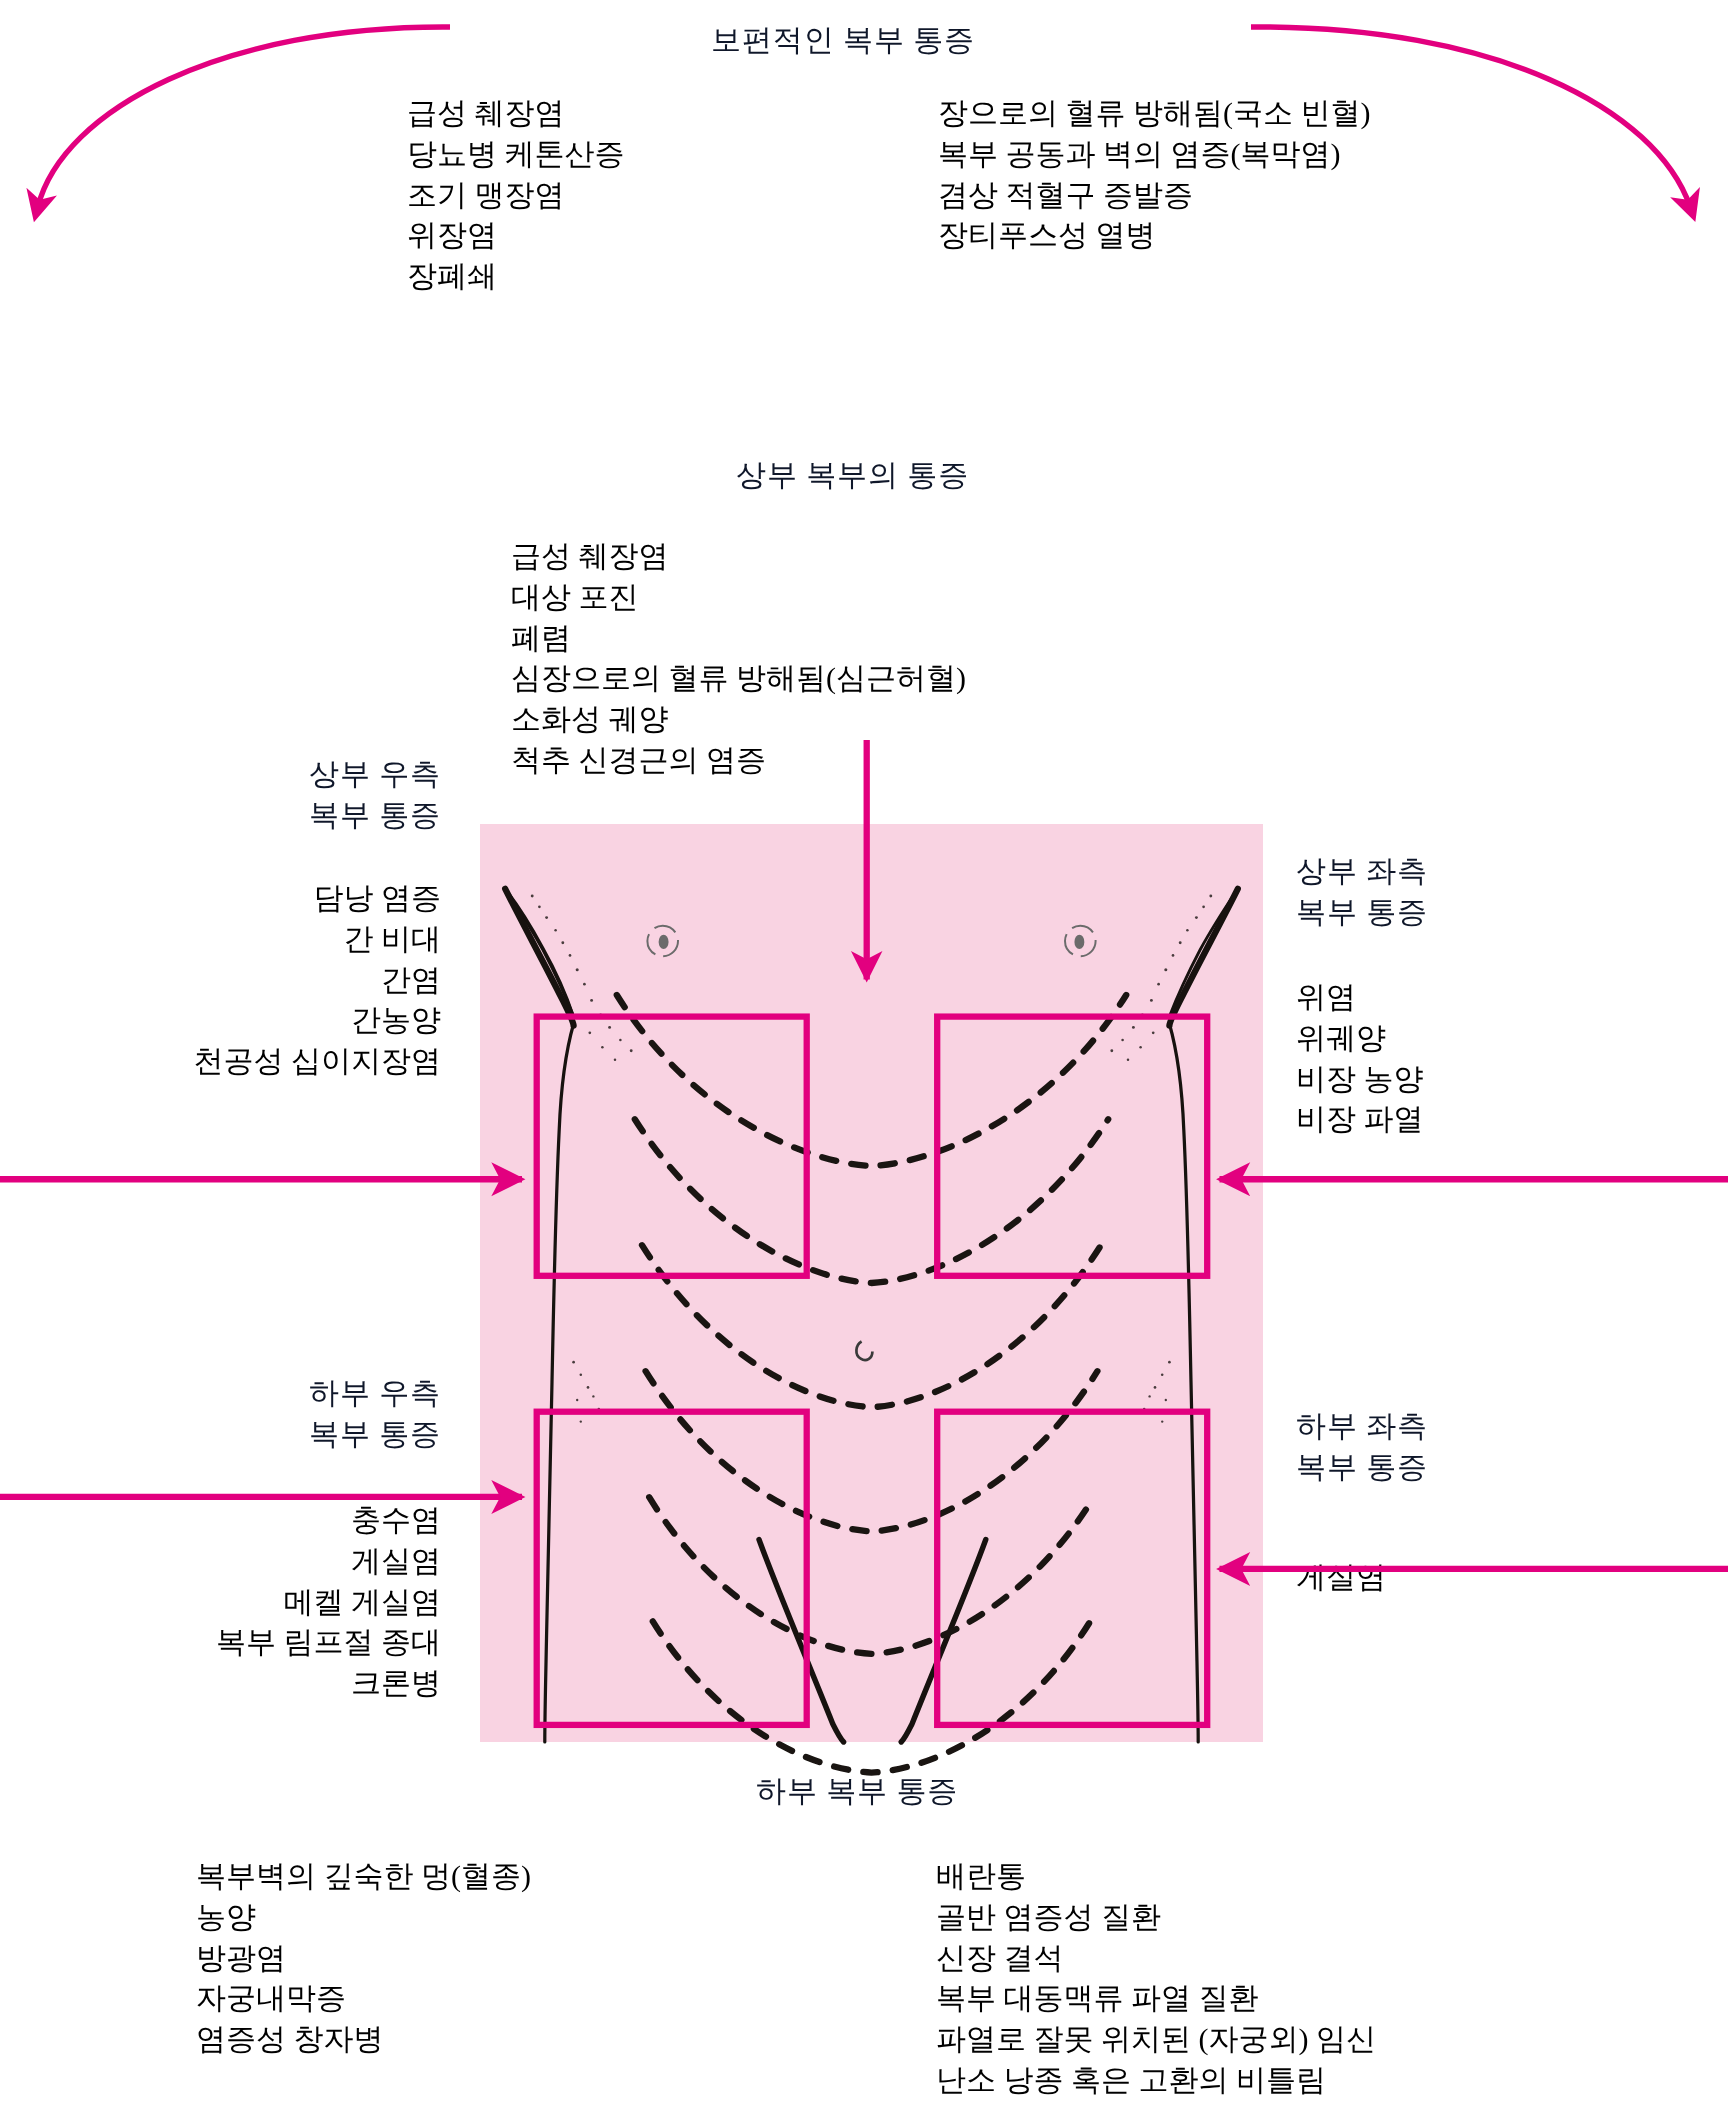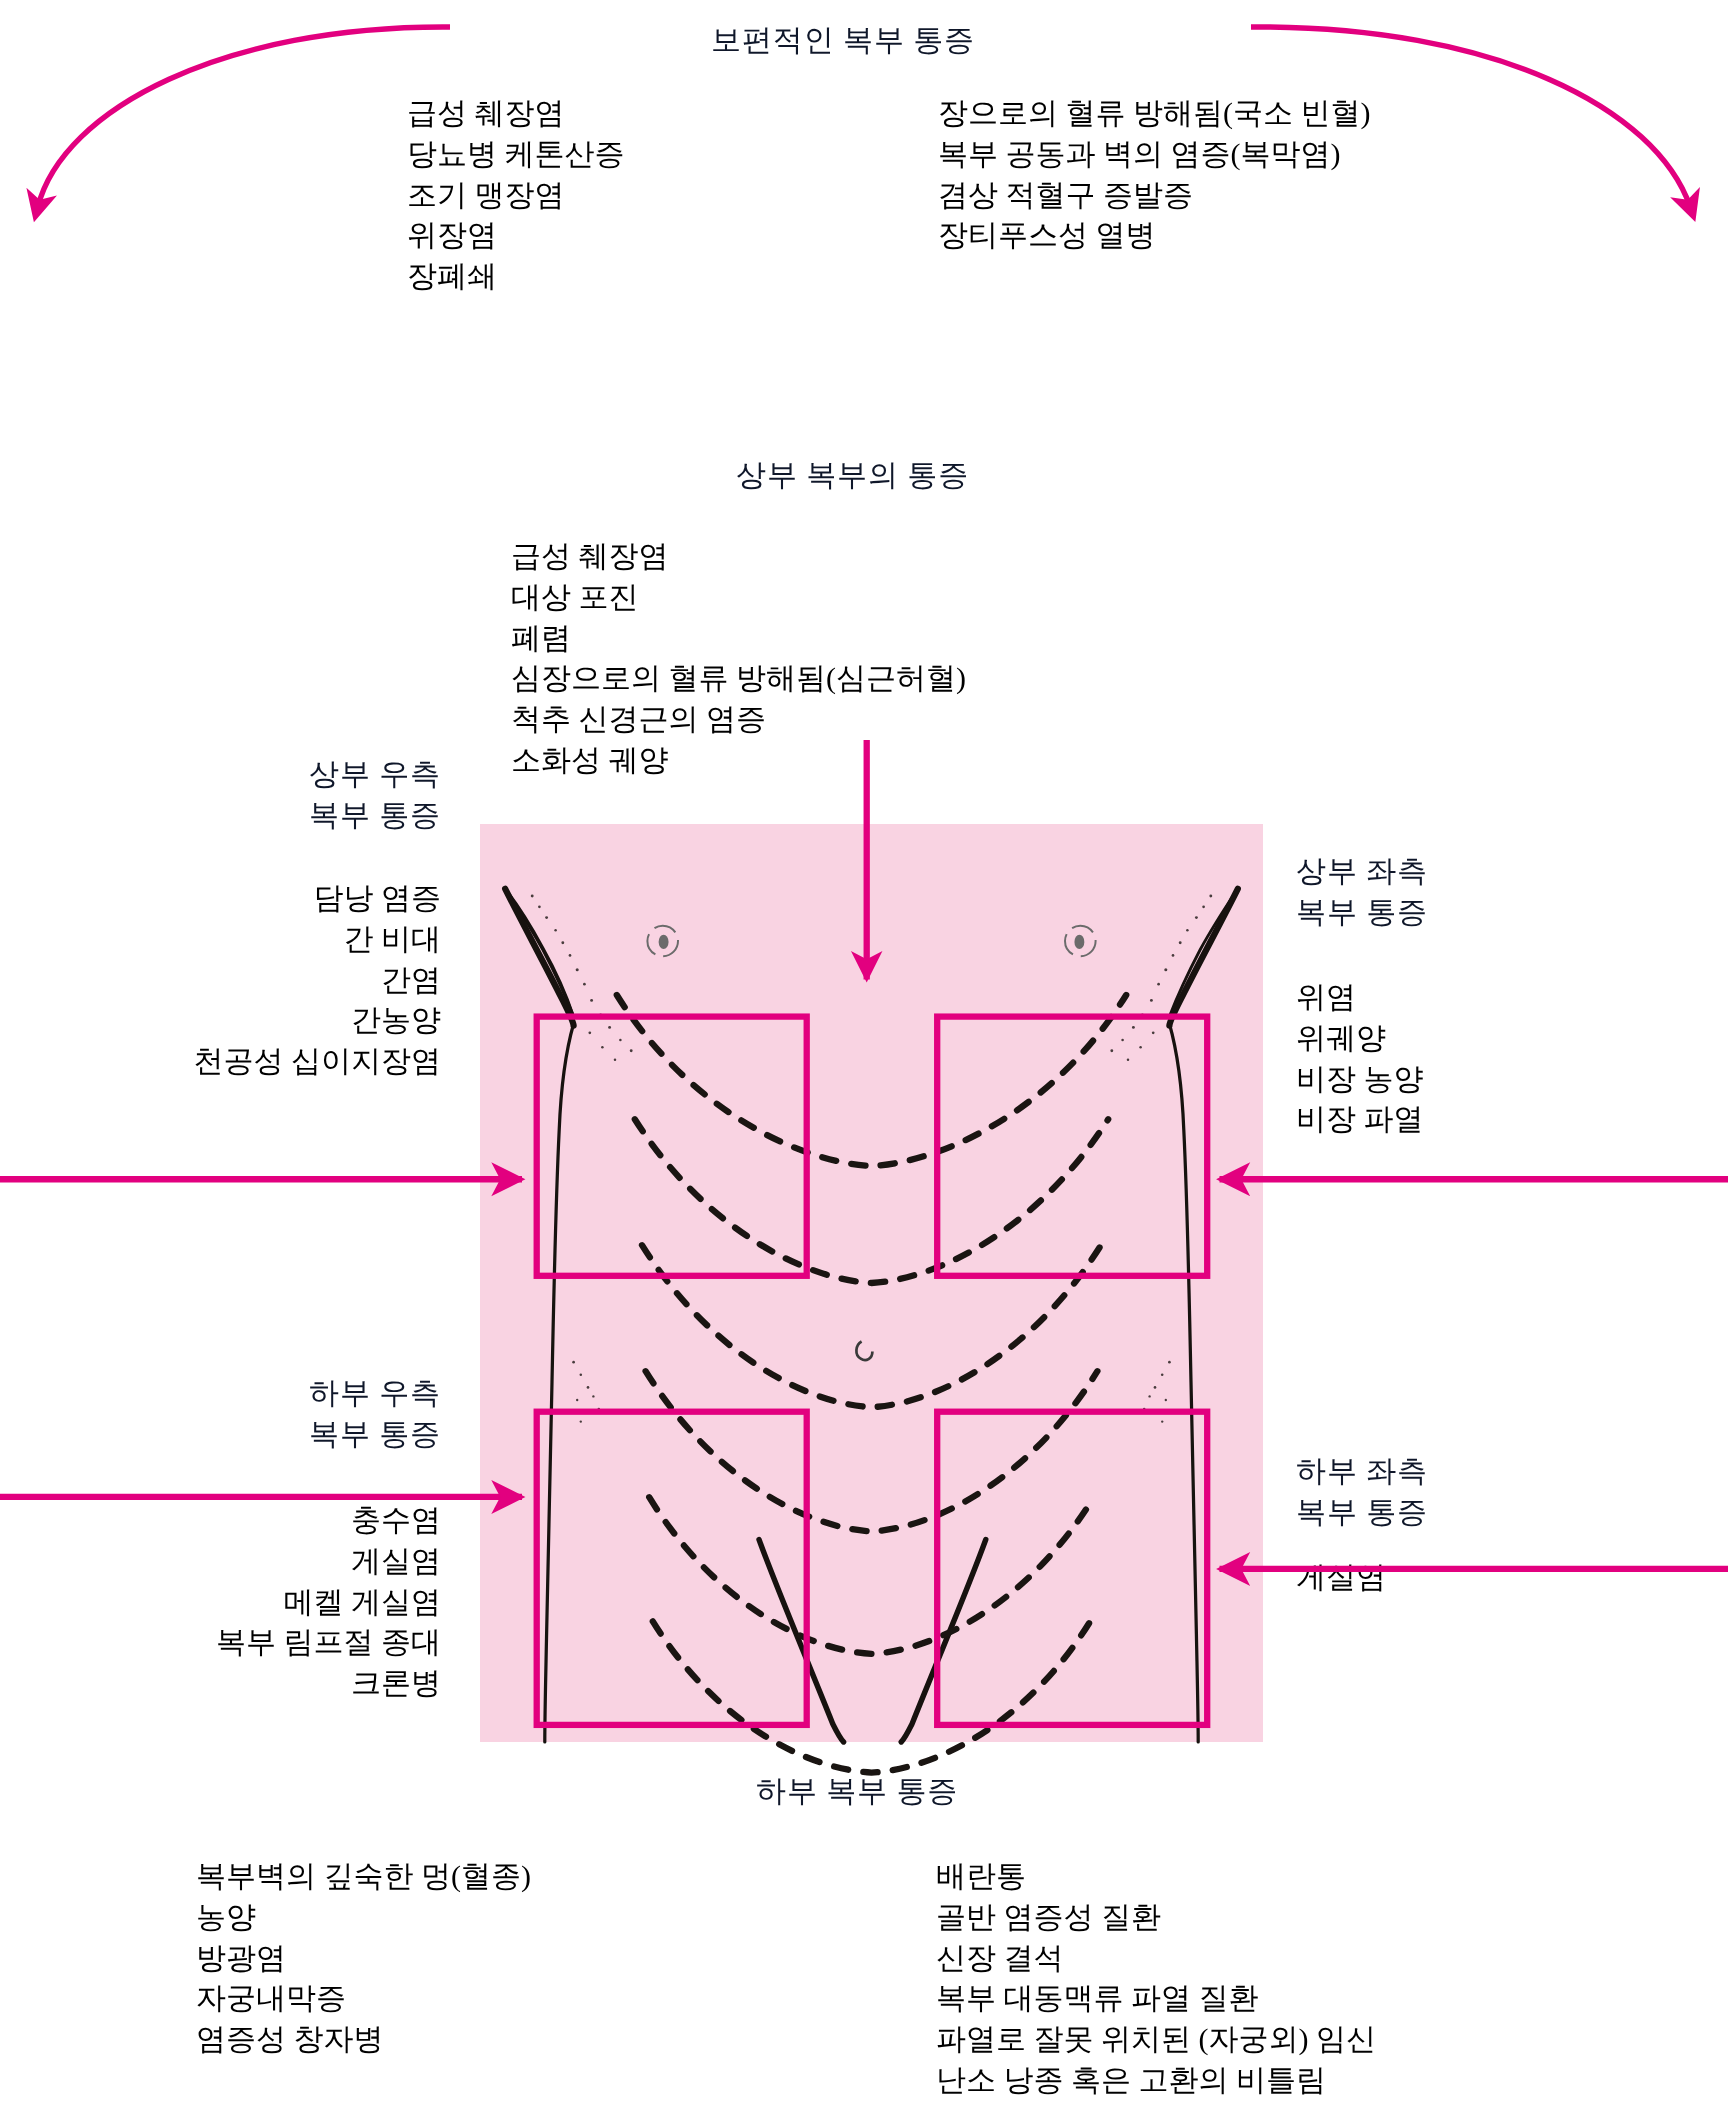--- a/index.html
+++ b/index.html
@@ -54,22 +54,22 @@
   <div>장티푸스성 열병</div>
 </div>
 
 <div class="abs ttl" style="left:736px;top:455px;">상부 복부의 통증</div>
 
 <div class="abs lst lalign" style="left:511px;top:536px;">
   <div>급성 췌장염</div>
   <div>대상 포진</div>
   <div>폐렴</div>
   <div>심장으로의 혈류 방해됨(심근허혈)</div>
+  <div>소화성 궤양</div>
   <div>척추 신경근의 염증</div>
-  <div>소화성 궤양</div>
 </div>
 
 <div class="abs ttl ralign" style="left:126px;top:754px;width:315px;">
   <div>상부 우측</div>
   <div>복부 통증</div>
 </div>
 
 <div class="abs lst ralign" style="left:90px;top:878px;width:351px;">
   <div>담낭 염증</div>
   <div>간 비대</div>
@@ -96,21 +96,21 @@
 </div>
 
 <div class="abs lst ralign" style="left:81px;top:1500px;width:360px;">
   <div>충수염</div>
   <div>게실염</div>
   <div>메켈 게실염</div>
   <div>복부 림프절 종대</div>
   <div>크론병</div>
 </div>
 
-<div class="abs ttl lalign" style="left:1296px;top:1451px;">
+<div class="abs ttl lalign" style="left:1296px;top:1406px;">
   <div>하부 좌측</div>
   <div>복부 통증</div>
 </div>
 
 <div class="abs lst lalign" style="left:1296px;top:1557px;">
   <div>게실염</div>
 </div>
 
 <div id="torso-figure">
   <div class="torso-bg"></div>

